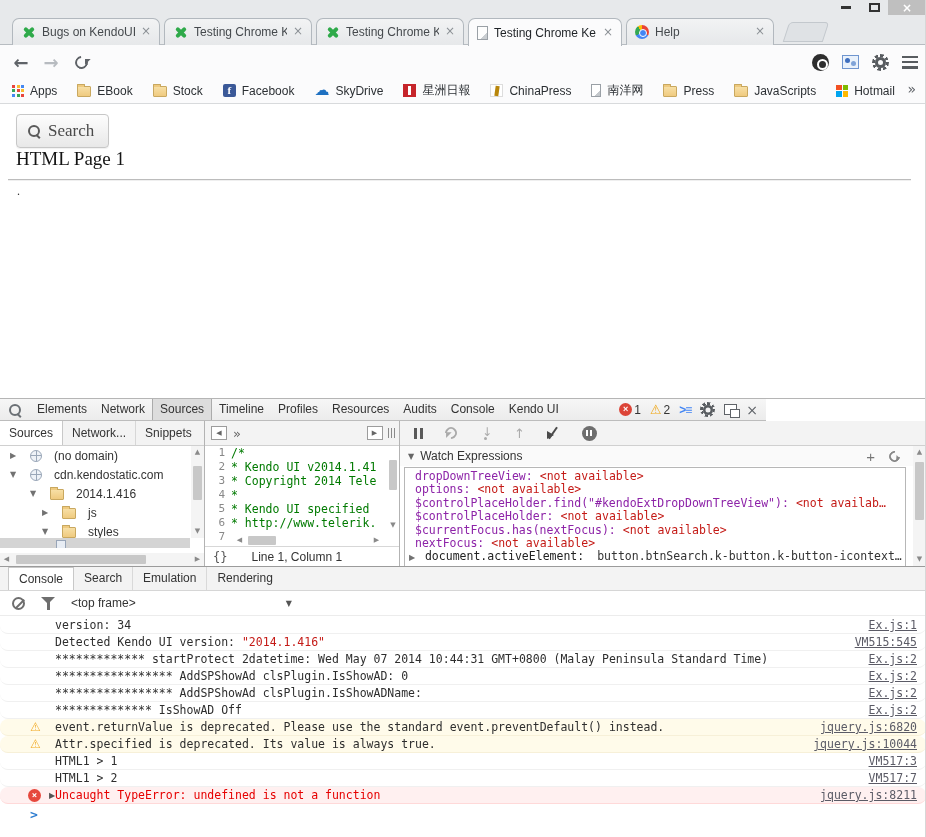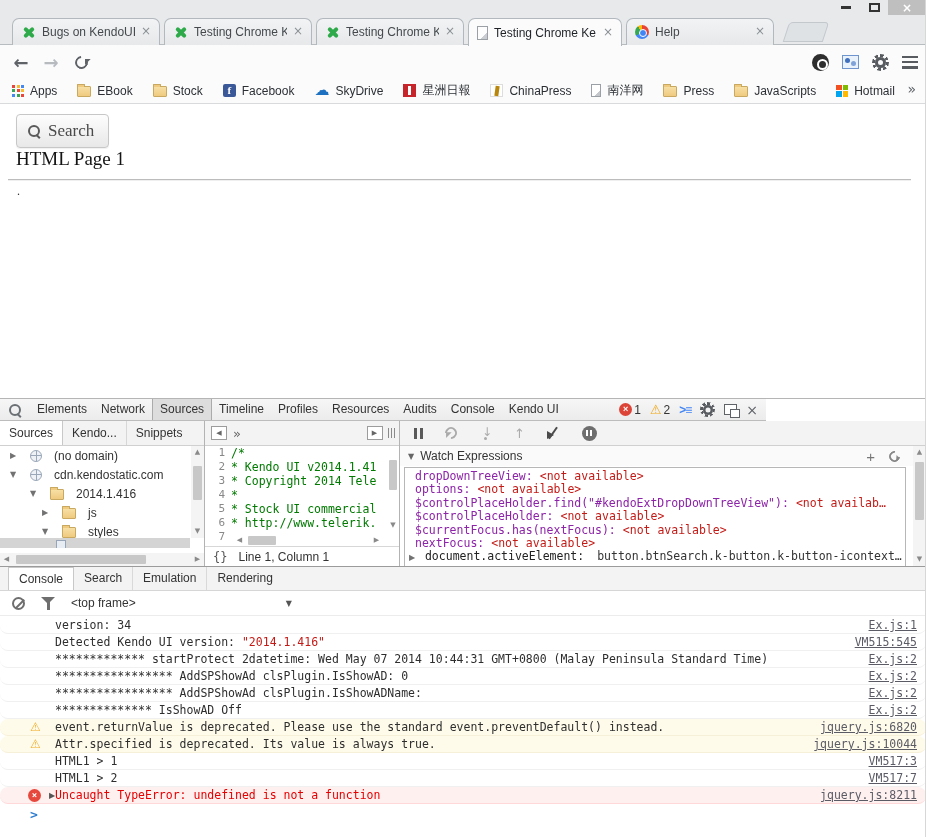--- a/index.html
+++ b/index.html
@@ -162,21 +162,21 @@
   .chev2::before { content:"»"; color:#666; font-size:13px; }
   .ed-bar-right { margin-left:auto; display:flex; align-items:center; gap:5px; padding-right:4px; }
   .i-vbars { display:flex; gap:1.5px; }
   .i-vbars i { width:1.5px; height:10px; background:#8a8a8a; display:block; }
   .editor { position:absolute; left:0; top:25px; width:194px; height:100px; background:#fff; overflow:hidden; }
   .eline { height:14px; display:flex; font-size:12px; line-height:14px; white-space:nowrap; }
   .lnum { width:26px; flex:none; text-align:right; padding-right:6px; color:#888; font-family:"DejaVu Sans Mono",monospace; font-size:11px; }
   .lcode { color:#007a00; font-family:"DejaVu Sans Mono",monospace; font-size:11.5px; }
   .ed-sbv { right:0; top:25px; height:100px; background:transparent; }
   .ed-sbh { left:28px; top:113px; width:150px; background:#fff; }
-  .ed-status { position:absolute; left:0; top:125px; width:194px; height:20px; background:#fff; border-top:1px solid #d7d7d7; display:flex; align-items:center; gap:11px; padding-left:8px; }
+  .ed-status { position:absolute; left:0; top:125px; width:194px; height:20px; background:#fff; border-top:1px solid #d7d7d7; display:flex; align-items:center; gap:24px; padding-left:8px; }
   .i-braces { font-family:"DejaVu Sans Mono",monospace; color:#555; font-size:12px; }
   .i-braces::before { content:"{}"; }
 
   
   .dbg { gap:22px; padding-left:14px; }
   .i-pause { display:flex; gap:3px; } .i-pause i { width:3px; height:11px; background:#595959; display:block; }
   .i-resume { width:12px; height:12px; border:2px solid #aaa; border-radius:50%; border-left-color:transparent; transform:rotate(-45deg); position:relative; }
   .i-resume::after { content:""; position:absolute; left:-3px; top:-4px; border:4px solid transparent; border-bottom-color:#aaa; }
   .i-stepover { position:relative; width:13px; height:13px; }
   .i-stepover::before { content:"↓"; color:#ababab; font-size:12px; position:absolute; left:3px; top:-2px; }
@@ -409,21 +409,21 @@
         <span class="i-dock"></span>
         <span class="i-x glyph"></span>
       </span>
     </div>
 
     <div class="dt-main">
 
       <div class="col-left">
         <div class="panelbar">
           <span class="subtab selected">Sources</span>
-          <span class="subtab">Kendo...</span>
+          <span class="subtab">Network...</span>
           <span class="subtab" style="border-right:none;">Snippets</span>
         </div>
         <div class="tree">
           <div class="trow" style="padding-left:8px;">
             <span class="tw tw-closed glyph"></span>
             <span class="i-globe"></span>
             <span>(no domain)</span>
           </div>
           <div class="trow" style="padding-left:8px;">
             <span class="tw tw-open glyph"></span>
@@ -488,21 +488,21 @@
           <div class="eline">
               <span class="lnum">3</span>
               <span class="lcode">* Copyright 2014 Tele</span>
             </div>
           <div class="eline">
               <span class="lnum">4</span>
               <span class="lcode">*</span>
             </div>
           <div class="eline">
               <span class="lnum">5</span>
-              <span class="lcode">* Stock UI commercial</span>
+              <span class="lcode">* Kendo UI specified</span>
             </div>
           <div class="eline">
               <span class="lnum">6</span>
               <span class="lcode">* http://www.telerik.</span>
             </div>
           <div class="eline">
               <span class="lnum">7</span>
               <span class="lcode"></span>
             </div>
         </div>

